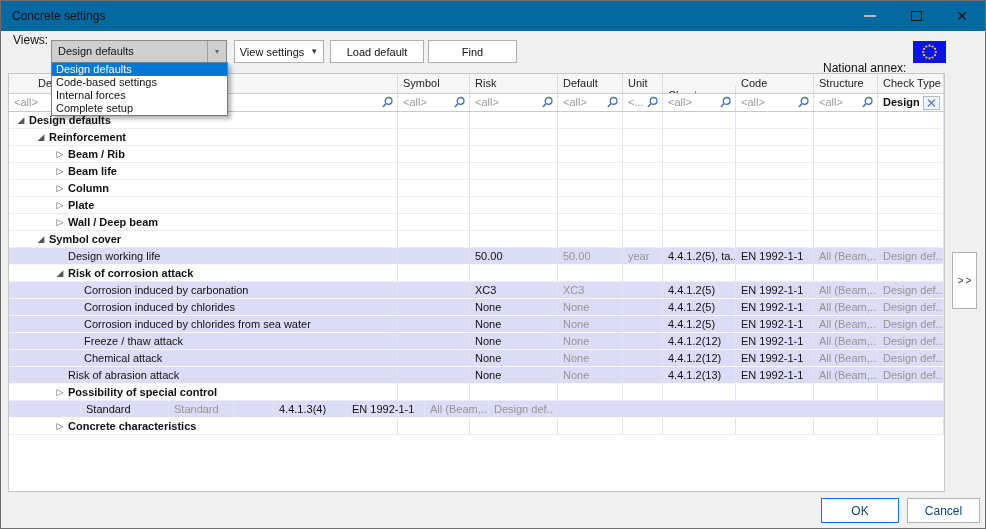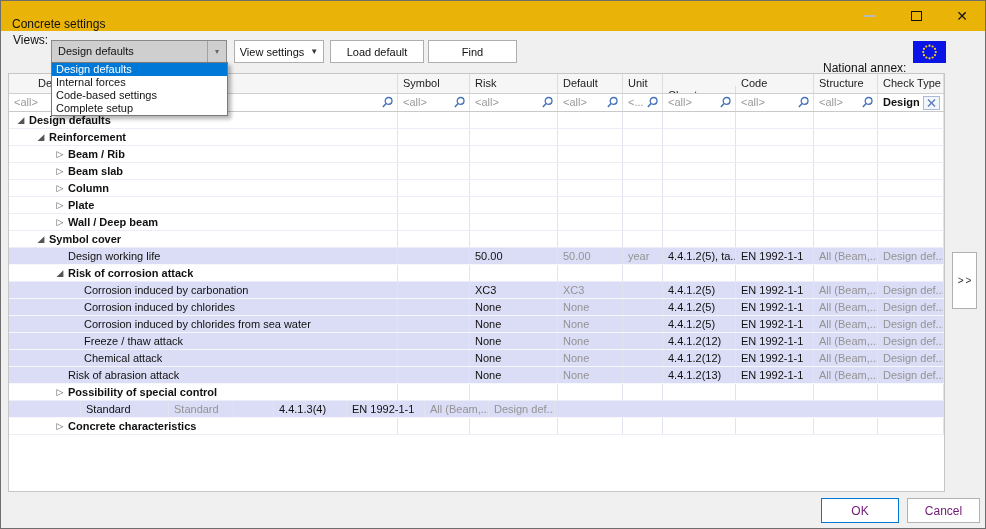--- a/index.html
+++ b/index.html
@@ -1,20 +1,20 @@
 <!DOCTYPE html>
 <html><head>
 <meta charset="utf-8">
 <style>
   html,body{margin:0;padding:0;background:#e8e8e8;}
   *{box-sizing:border-box;}
   .window{position:relative;width:986px;height:529px;background:#f0f0f0;
     border:1px solid #6e6e6e;font-family:"Liberation Sans",sans-serif;overflow:hidden;}
   
-  .titlebar{position:absolute;top:0;left:0;right:0;height:30px;background:#eab308;display:flex;align-items:flex-end;}
+  .titlebar{position:absolute;top:0;left:0;right:0;height:30px;background:#0369a1;display:flex;align-items:center;}
   .title{margin-left:11px;font-size:12px;color:#111;}
   .winbtns{position:absolute;right:0;top:0;height:30px;display:flex;}
   .winbtn{width:46px;height:30px;display:flex;align-items:center;justify-content:center;font-size:12px;color:#111;}
   .minglyph{width:12px;height:0;border-top:2px solid #b9b9b9;display:inline-block;}
   .maxglyph{width:11px;height:10px;border:1.5px solid #111;display:inline-block;}
   .closeglyph{font-size:14px;line-height:14px;color:#111;}
   
   .lbl{position:absolute;font-size:12px;color:#111;}
   .combo{position:absolute;left:50px;top:39px;width:176px;height:23px;background:#cfcfcf;border:1px solid #898989;}
   .combo-text{font-size:11px;line-height:21px;padding-left:6px;color:#111;white-space:nowrap;overflow:hidden;}
@@ -49,21 +49,21 @@
   .c-chap{color:#111;}.c-code{color:#111;}.c-str{color:#949494;}.c-chk{color:#949494;}
   
   .dropdown{position:absolute;left:50px;top:61px;width:177px;background:#fff;border:1px solid #7a7a7a;
     box-shadow:3px 3px 4px rgba(0,0,0,0.3);z-index:20;}
   .ditem{height:13px;line-height:13px;font-size:11px;padding-left:4px;color:#111;white-space:nowrap;overflow:hidden;}
   .ditem.sel{background:#0078d7;color:#fff;}
   
   .expandbtn{position:absolute;left:951px;top:251px;width:25px;height:57px;background:#fff;border:1px solid #b0b0b0;
     font-size:10px;color:#333;letter-spacing:2px;display:flex;align-items:center;justify-content:center;padding-left:2px;}
   
-  .fbtn{position:absolute;top:497px;height:25px;background:#fff;border:1px solid #b3b3b3;font-size:12px;color:#701a75;
+  .fbtn{position:absolute;top:497px;height:25px;background:#fff;border:1px solid #b3b3b3;font-size:12px;color:#0c4a6e;
     display:flex;align-items:center;justify-content:center;}
   .fbtn.ok{left:820px;width:78px;border-color:#0078d7;}
   .fbtn.cancel{left:906px;width:73px;}
 </style>
 </head>
 <body>
 
 <div class="window">
 
   <div class="titlebar">
@@ -207,21 +207,21 @@
           <div class="cell c-def" style="width: 65px;"></div>
           <div class="cell c-unit" style="width: 40px;"></div>
           <div class="cell c-chap" style="width: 73px;"></div>
           <div class="cell c-code" style="width: 78px;"></div>
           <div class="cell c-str" style="width: 64px;"></div>
           <div class="cell c-chk" style="width: 66px;"></div>
         </div>
         <div class="row white bold">
           <div class="cell desc" style="width: 389px;">
             <span class="tw" style="margin-left: 43px;">▷</span>
-            <span class="dlabel">Beam slab</span>
+            <span class="dlabel">Beam life</span>
           </div>
           <div class="cell" style="width: 72px;"></div>
           <div class="cell c-val" style="width: 88px;"></div>
           <div class="cell c-def" style="width: 65px;"></div>
           <div class="cell c-unit" style="width: 40px;"></div>
           <div class="cell c-chap" style="width: 73px;"></div>
           <div class="cell c-code" style="width: 78px;"></div>
           <div class="cell c-str" style="width: 64px;"></div>
           <div class="cell c-chk" style="width: 66px;"></div>
         </div>
@@ -429,22 +429,22 @@
           <div class="cell c-chap" style="width: 73px;"></div>
           <div class="cell c-code" style="width: 78px;"></div>
           <div class="cell c-str" style="width: 64px;"></div>
           <div class="cell c-chk" style="width: 66px;"></div>
         </div>
       </div>
   </div>
 
   <div class="dropdown" id="dropdown">
       <div class="ditem sel">Design defaults</div>
+      <div class="ditem">Code-based settings</div>
       <div class="ditem">Internal forces</div>
-      <div class="ditem">Code-based settings</div>
       <div class="ditem">Complete setup</div>
     </div>
 
   <div class="expandbtn">&gt;&gt;</div>
 
   <div class="fbtn ok">OK</div>
   <div class="fbtn cancel">Cancel</div>
 
 </div>
 

